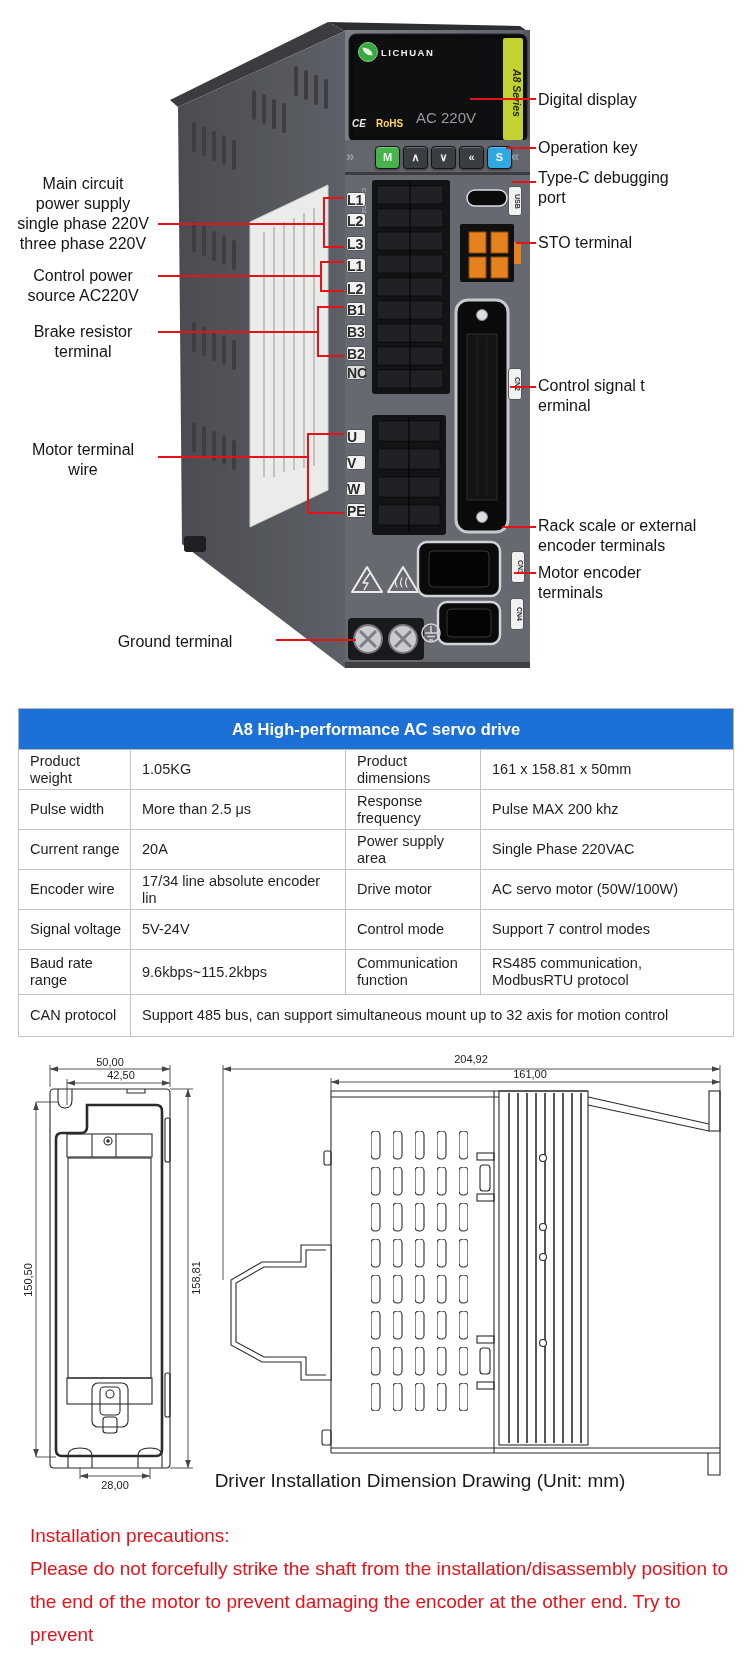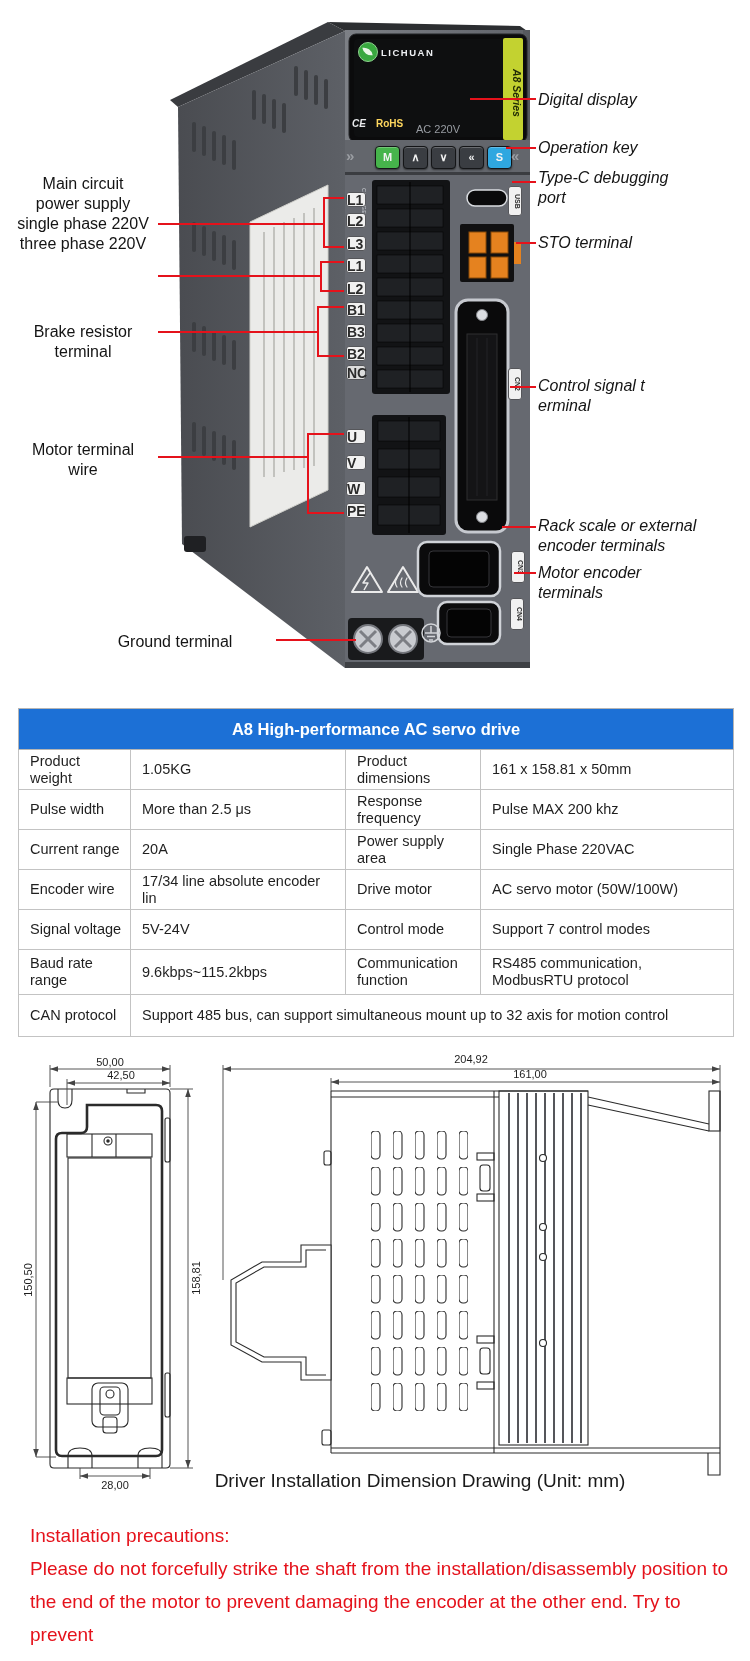--- a/index.html
+++ b/index.html
@@ -4,21 +4,21 @@
 <style>
   html,body{margin:0;padding:0;}
   body{
     width:750px;height:1661px;position:relative;background:#ffffff;
     font-family:"Liberation Sans",sans-serif;color:#1c1c1c;overflow:hidden;
   }
   .abs{position:absolute;}
   
   .callout{position:absolute;font-size:16px;line-height:20px;color:#141414;white-space:pre-line;}
   .c-left{text-align:center;}
-  .c-right{text-align:left;font-style:italic;}
+  .c-right{text-align:left;}
   .cl1{left:10px;top:174px;width:146px;}
   .cl2{left:10px;top:266px;width:146px;}
   .cl3{left:10px;top:322px;width:146px;}
   .cl4{left:10px;top:440px;width:146px;}
   .cl5{left:80px;top:632px;width:190px;}
   .cr1{left:538px;top:90px;width:200px;}
   .cr2{left:538px;top:138px;width:200px;}
   .cr3{left:538px;top:168px;width:200px;}
   .cr4{left:538px;top:233px;width:200px;}
   .cr5{left:538px;top:376px;width:200px;}
@@ -55,21 +55,21 @@
   #device .o{position:absolute;}
   .logo-circle{left:188px;top:20px;width:18px;height:18px;border-radius:50%;
     background:#39a83f;border:1px solid #8fd08f;}
   .logo-leaf{position:absolute;left:4px;top:4px;width:9px;height:9px;background:#eaf7e7;
     border-radius:0 100% 0 100%;transform:rotate(-10deg);}
   .brand{left:211px;top:25px;font-size:9.5px;font-weight:bold;letter-spacing:1.5px;color:#eef0f3;}
   .series-strip{left:333px;top:28px;width:20px;height:86px;writing-mode:vertical-rl;
     font-size:10.5px;font-weight:bold;font-style:italic;color:#222b05;text-align:center;}
   .cert-ce{left:182px;top:96px;font-size:10px;font-weight:bold;font-style:italic;color:#e8e9eb;}
   .cert-rohs{left:206px;top:96px;font-size:10px;font-weight:bold;color:#ffd75e;}
-  .cert-v{left:246px;top:101px;font-size:11px;color:#979ba1;}
+  .cert-v{left:246px;top:87px;font-size:15px;color:#979ba1;}
   .chev{font-size:15px;font-weight:bold;color:#9b9ea3;letter-spacing:-2px;}
   .chev-l{left:176px;top:125px;}
   .chev-r{left:341px;top:125px;}
   .key{position:absolute;top:124px;width:23px;height:21px;border-radius:4px;border:1px solid #141517;
     font-size:11px;font-weight:bold;color:#f2f2f2;text-align:center;line-height:20px;
     background:#3a3d42;box-shadow:inset 0 1px 0 rgba(255,255,255,.25),0 1px 2px rgba(0,0,0,.5);}
   .key1{left:205px;background:#46b44b;}
   .key2{left:233px;}
   .key3{left:261px;}
   .key4{left:289px;}
@@ -286,20 +286,22 @@
     <div class="vbadge b-usb">USB</div>
     <div class="vbadge b-cn2">CN2</div>
     <div class="vbadge b-cn3">CN3</div>
     <div class="vbadge b-cn4">CN4</div>
   </div>
 
   <div class="callout c-left cl1">Main circuit
 power supply
 single phase 220V
 three phase 220V</div>
+  <div class="callout c-left cl2">Control power
+source AC220V</div>
   <div class="callout c-left cl3">Brake resistor
 terminal</div>
   <div class="callout c-left cl4">Motor terminal
 wire</div>
   <div class="callout c-left cl5">Ground terminal</div>
 
   <div class="callout c-right cr1">Digital display</div>
   <div class="callout c-right cr2">Operation key</div>
   <div class="callout c-right cr3">Type-C debugging
 port</div>

